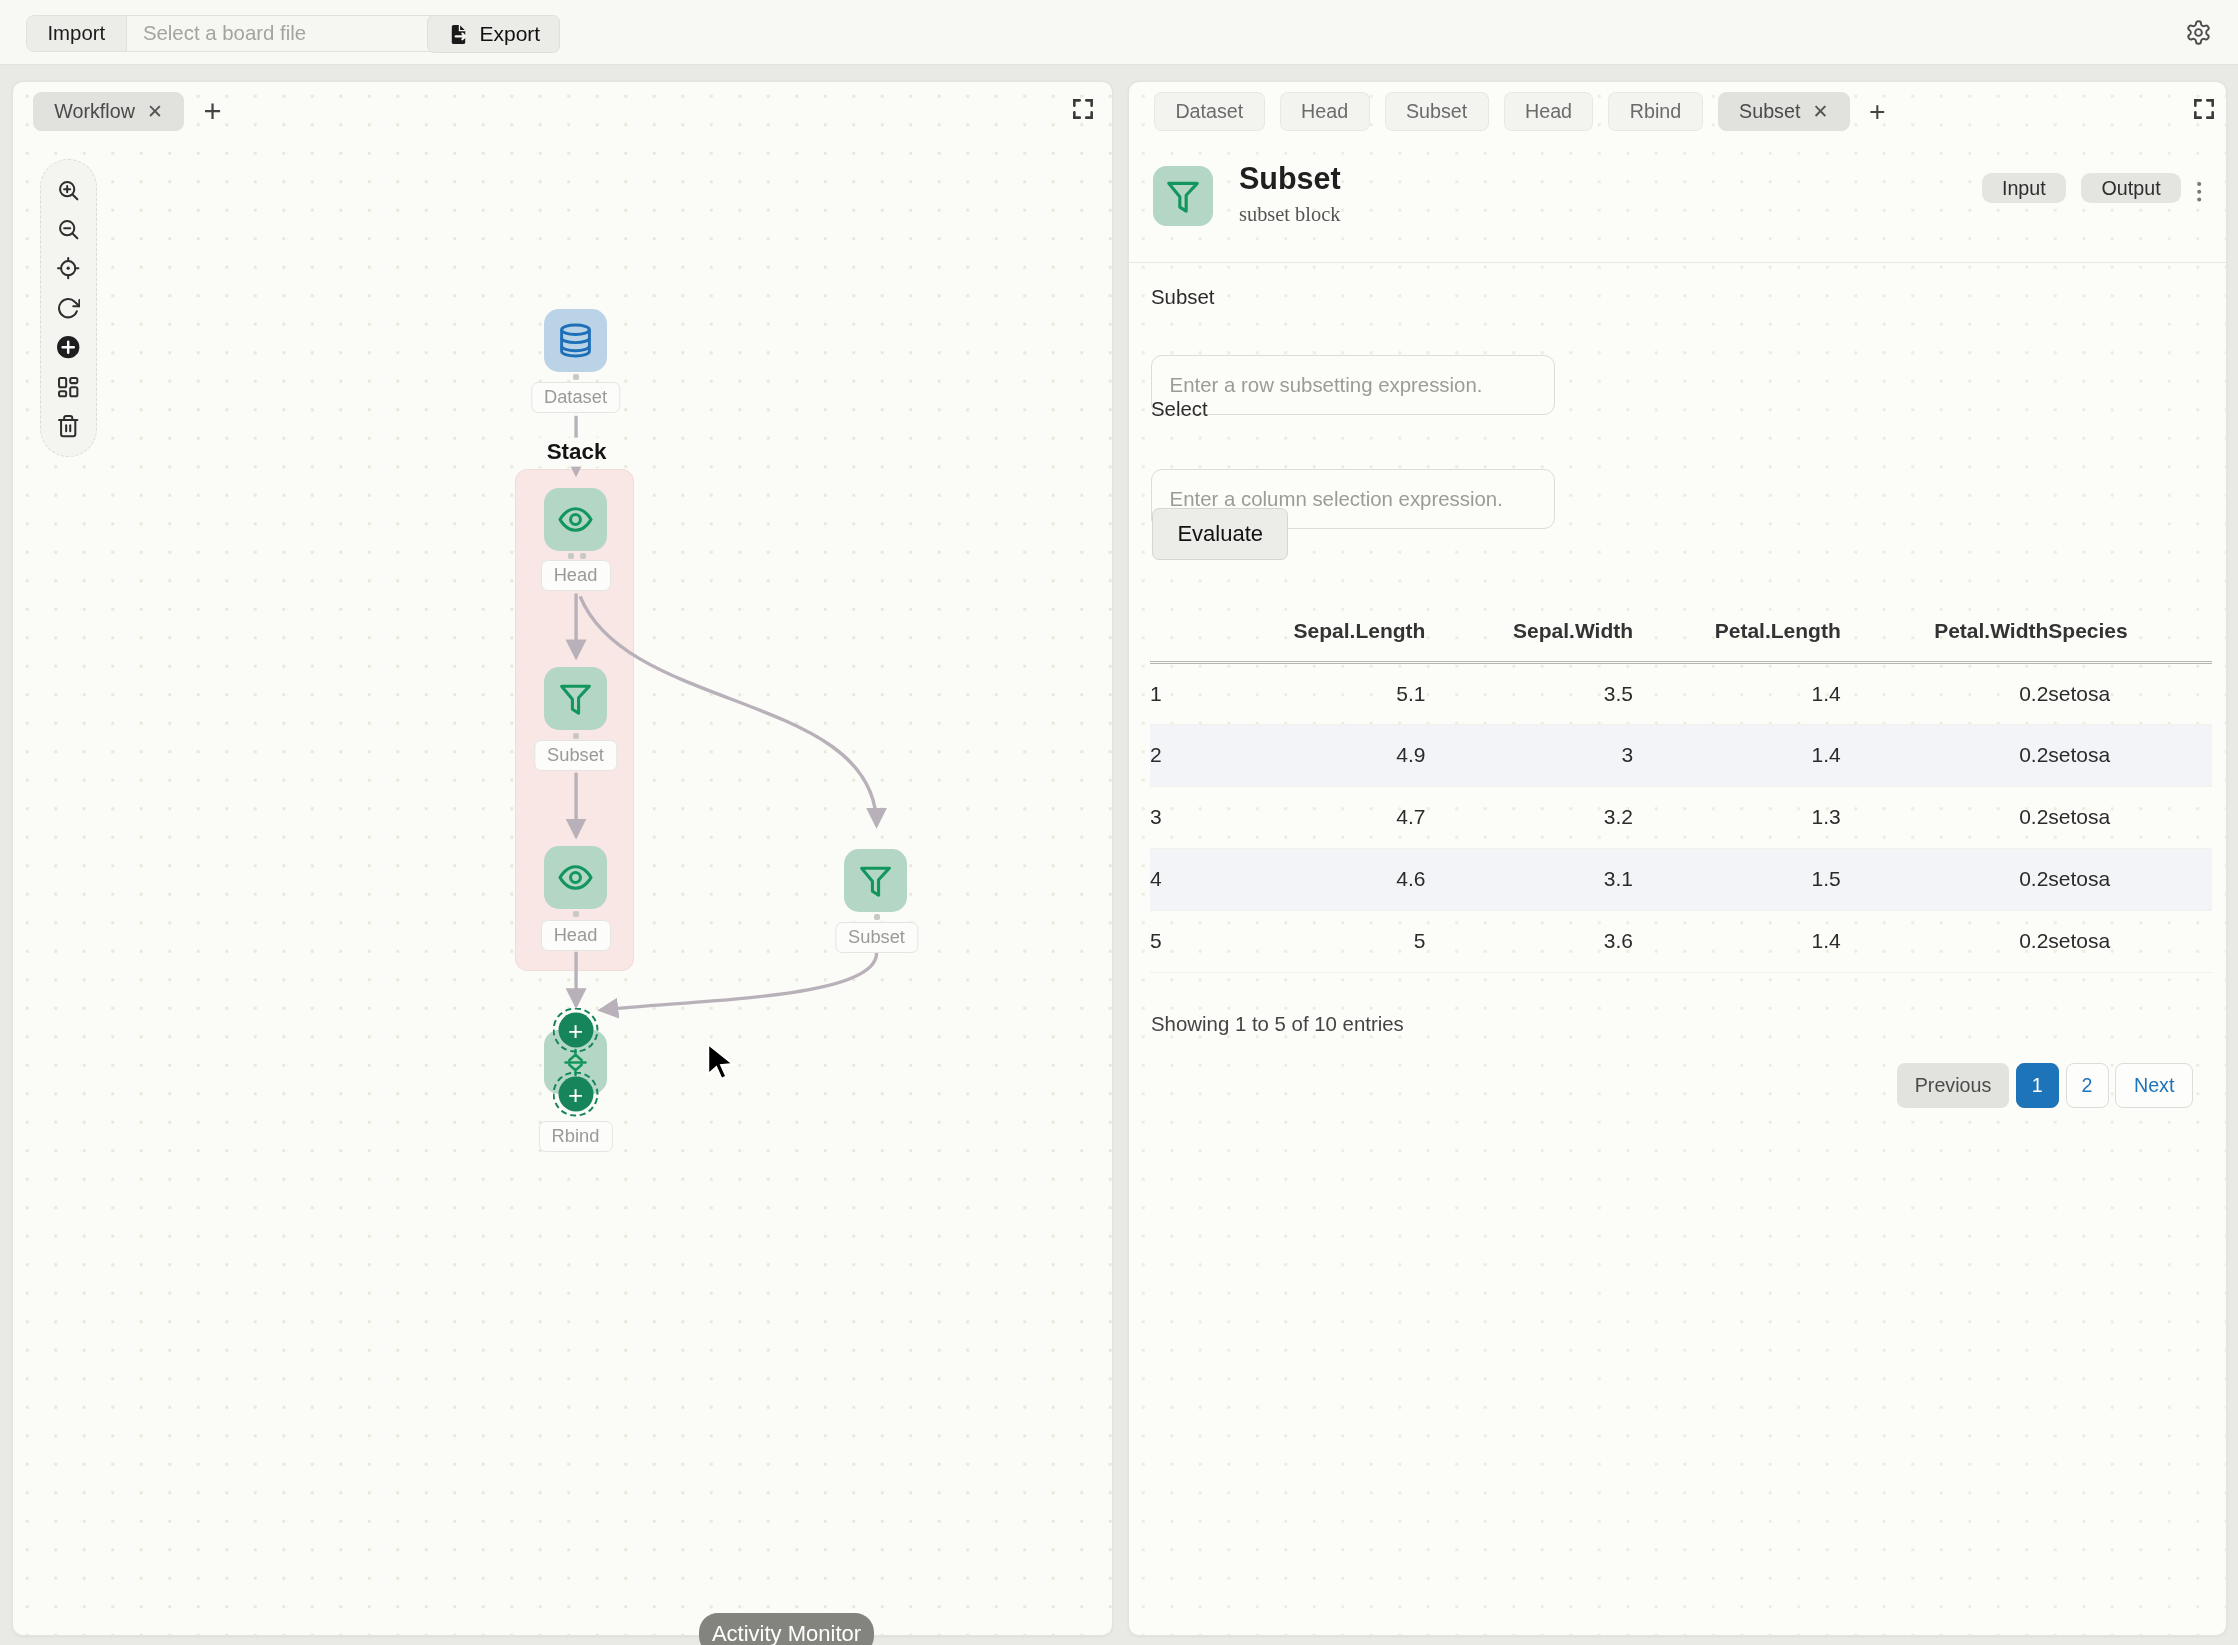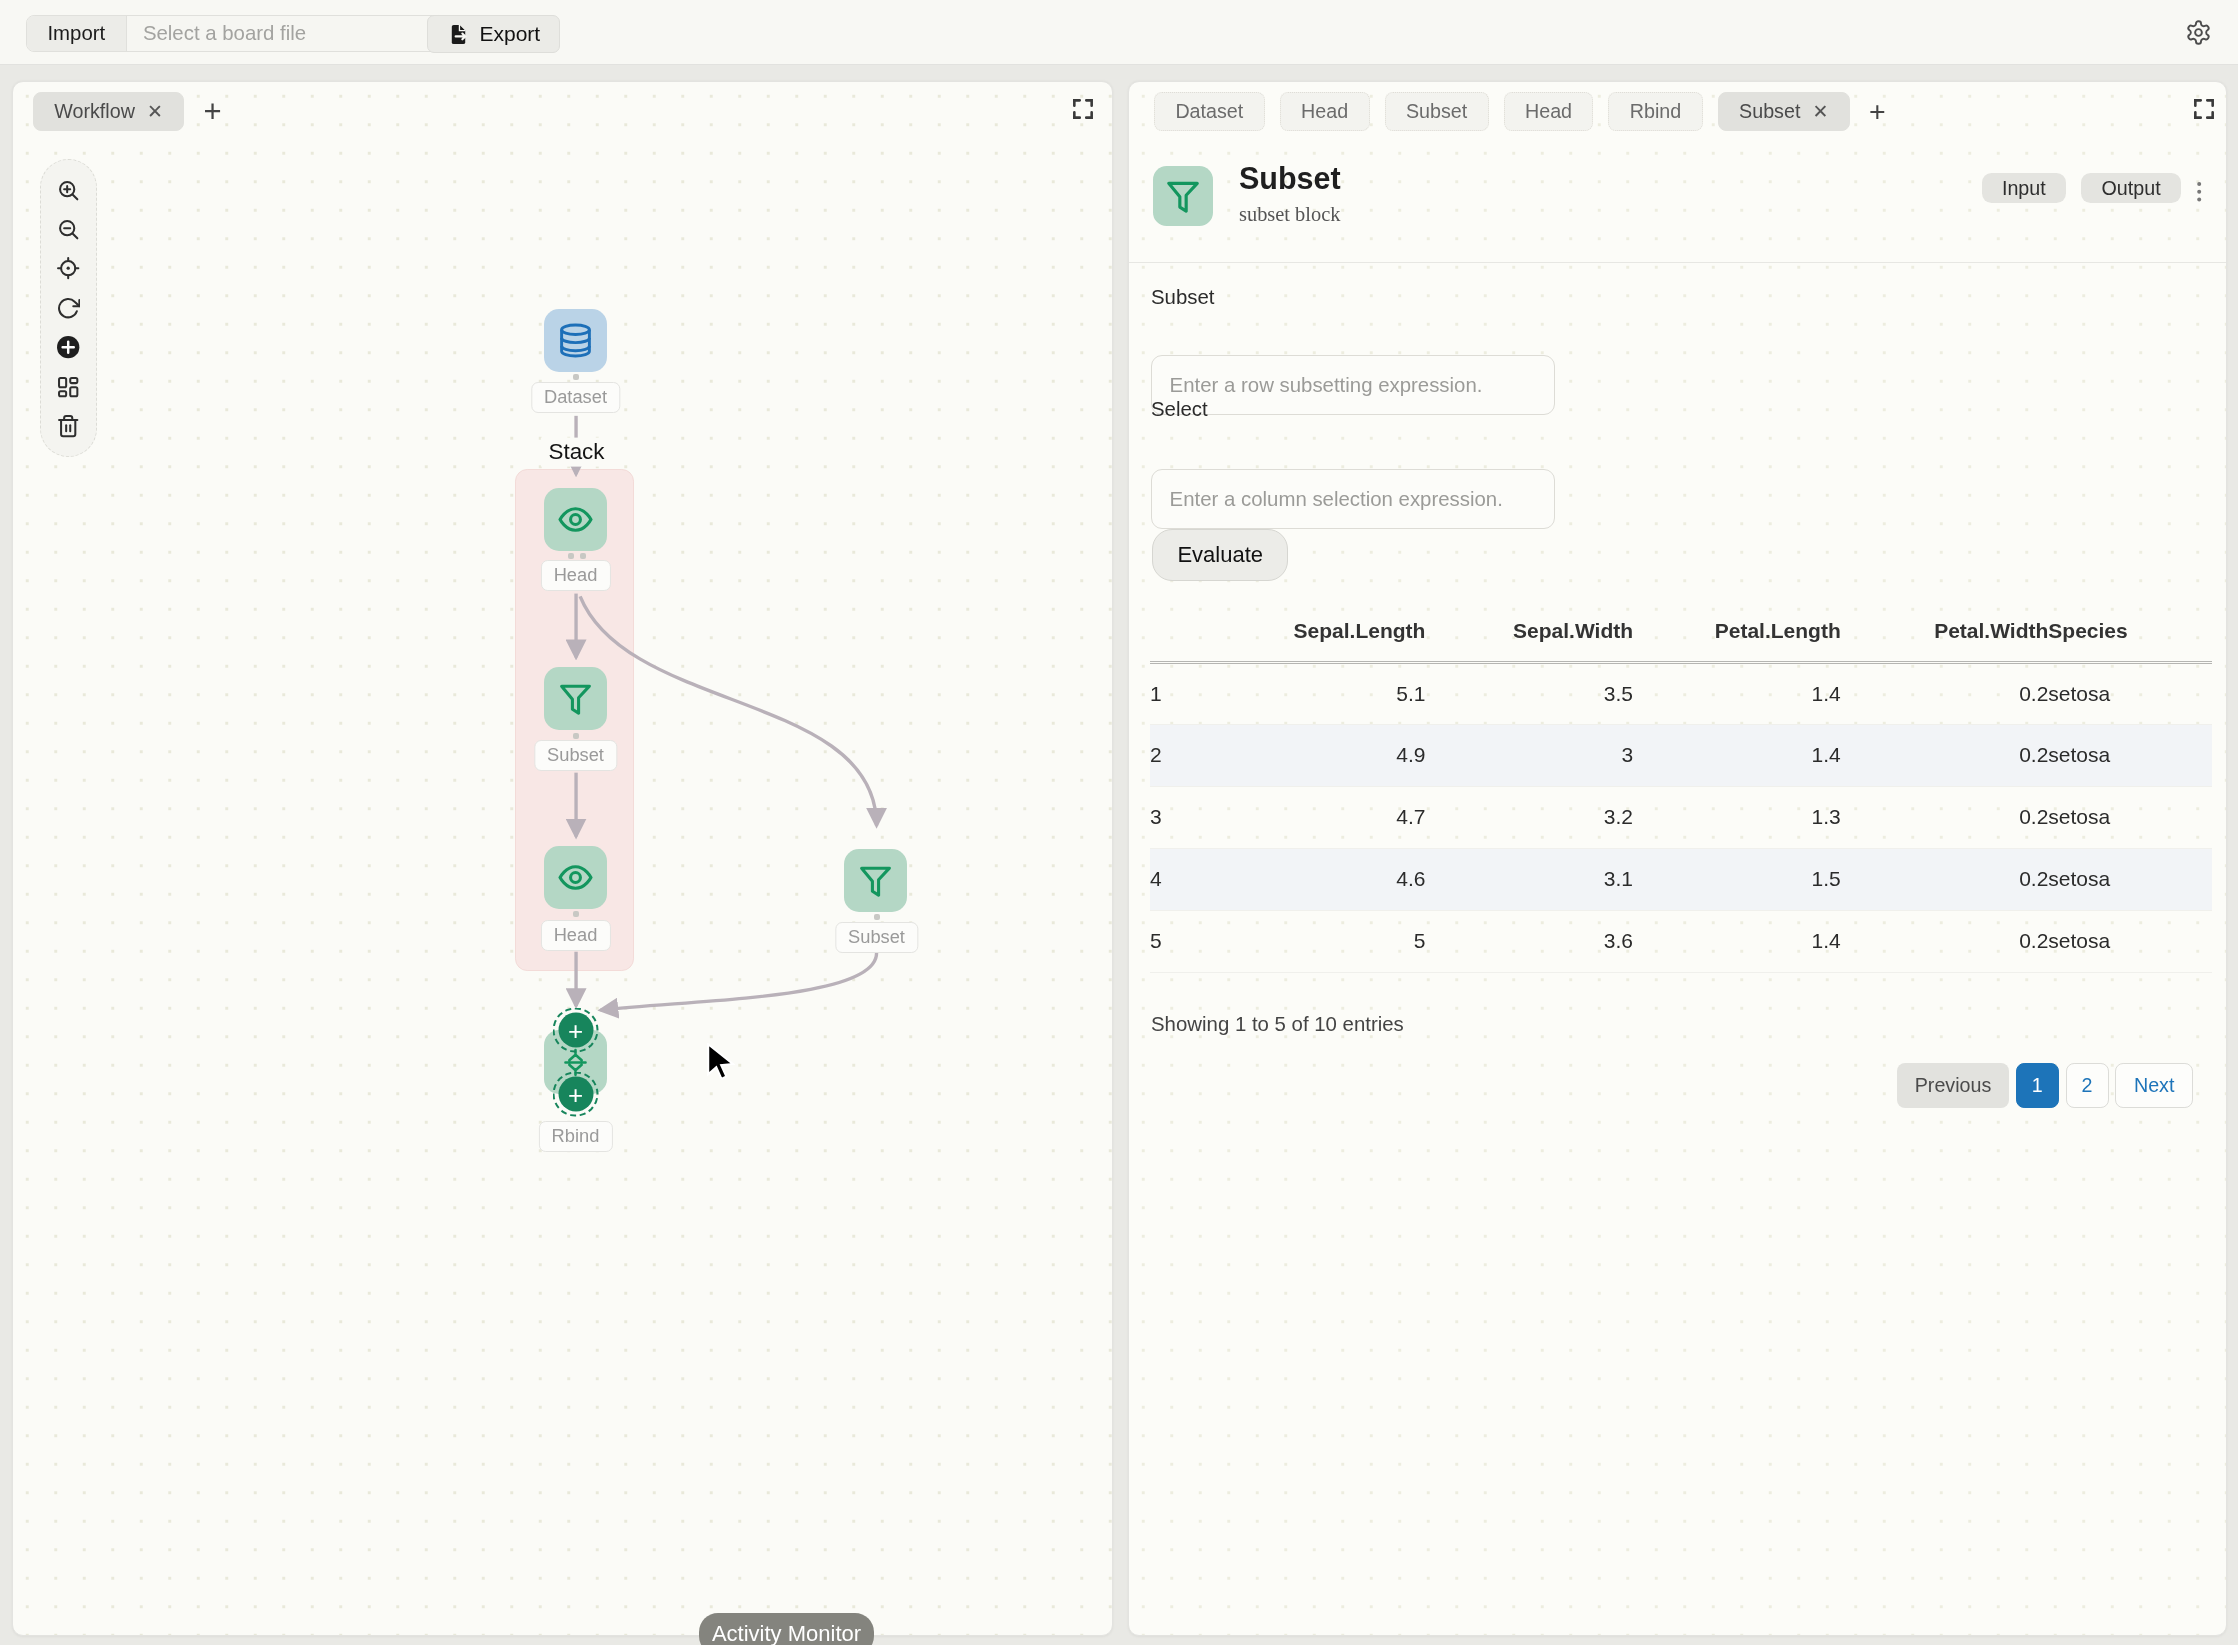--- a/index.html
+++ b/index.html
@@ -54,21 +54,21 @@
   .edges { position:absolute; left:0; top:0; width:1101px; height:1555px; z-index:2; pointer-events:none; }
   .node { position:absolute; width:63px; height:63px; border-radius:15px;
     display:flex; align-items:center; justify-content:center; z-index:3; }
   .node.blue  { background:#bad3e7; color:#1d6fb8; }
   .node.green { background:#b4d7c5; color:#13965e; }
   .node svg { width:37px; height:37px; }
   .node-label { position:absolute; transform:translateX(-50%); padding:3.4px 12.2px;
     background:#fcfcfa; border:1.4px solid #e4e4e1; border-radius:6.8px;
     font-size:18.3px; color:#9a9a9a; z-index:3; white-space:nowrap; }
   .port-dot { position:absolute; width:6.1px; height:6.1px; border-radius:2px; background:#c8c8c4; z-index:3; }
-  .stack-label { position:absolute; transform:translate(-50%,-50%); font-size:22.4px; font-weight:400;
+  .stack-label { position:absolute; transform:translate(-50%,-50%); font-size:22.4px; font-weight:700;
     color:#141414; background:#fbfbf7; padding:1.4px 8.1px; z-index:3; }
   .port { position:absolute; width:35px; height:35px; transform:translate(-50%,-50%); z-index:4; }
   .port .ring { position:absolute; inset:-5.4px; border:2px dashed #17855c; border-radius:50%; }
   .port .core { position:absolute; inset:0; background:#17855c; border-radius:50%;
     display:flex; align-items:center; justify-content:center; color:#fff; font-size:26px; line-height:1; }
   .cursor { position:absolute; left:692px; top:961px; z-index:6; }
   
   .blk-icon { position:absolute; left:24.4px; top:84px; width:60px; height:60px; border-radius:13.6px;
     background:#b4d7c5; color:#13965e; display:flex; align-items:center; justify-content:center; }
   .blk-icon svg { width:38px; height:38px; }
@@ -78,22 +78,22 @@
   .io-btn { height:30px; padding:0 20.4px; display:flex; align-items:center; background:#e4e4e0;
     border-radius:9.5px; font-size:19.7px; color:#2e2e2e; }
   .kebab { position:absolute; right:16.3px; top:99px; width:20.4px; height:23px; color:#777; }
   .divider { position:absolute; left:0; top:180px; width:100%; height:0; border-top:0.7px solid #e7e7e3; }
   .field-label { position:absolute; left:22px; font-size:20.4px; color:#2b2b2b; }
   .text-input { position:absolute; left:22px; width:404px; height:60px; border:1.4px solid #dddcd6;
     border-radius:11px; background:#fcfcf9; font-size:20.4px; padding:0 17.6px; color:#333;
     outline:none; font-family:inherit;margin-top:42px; }
   .text-input::placeholder { color:#9b9b98; }
   .evaluate-btn { position:absolute; left:23px; top:426px; height:52px; padding:0 24.4px;
-    background:#ececE8; background:#ecece8; border:0.7px solid #d6d6d1; border-radius:20px;
-    font-size:22px; color:#111; display:flex; align-items:center;margin-top:21px; }
+    background:#ececE8; background:#ecece8; border:0.7px solid #d6d6d1; border-radius:7px;
+    font-size:22px; color:#111; display:flex; align-items:center; }
   
   .data-table { position:absolute; left:21px; top:522px; width:1062px; border-collapse:collapse;
     font-size:21px; color:#2b2b2b; }
   .data-table th { font-weight:600; color:#333; padding:15px 0 17.6px 0;
     border-bottom:3.4px double #b5b5b2; }
   .data-table td { padding:0; height:62px; border-bottom:0.7px solid #f0f0ec; }
   .data-table tr.stripe td { background:#f2f4f7; }
   .num { text-align:right; }
   .c0 { width:75px; text-align:left; padding-left:5.4px; }
   .c1 { width:201px; } .c2 { width:208px; } .c3 { width:208px; } .c4 { width:208px;text-align:right; }

